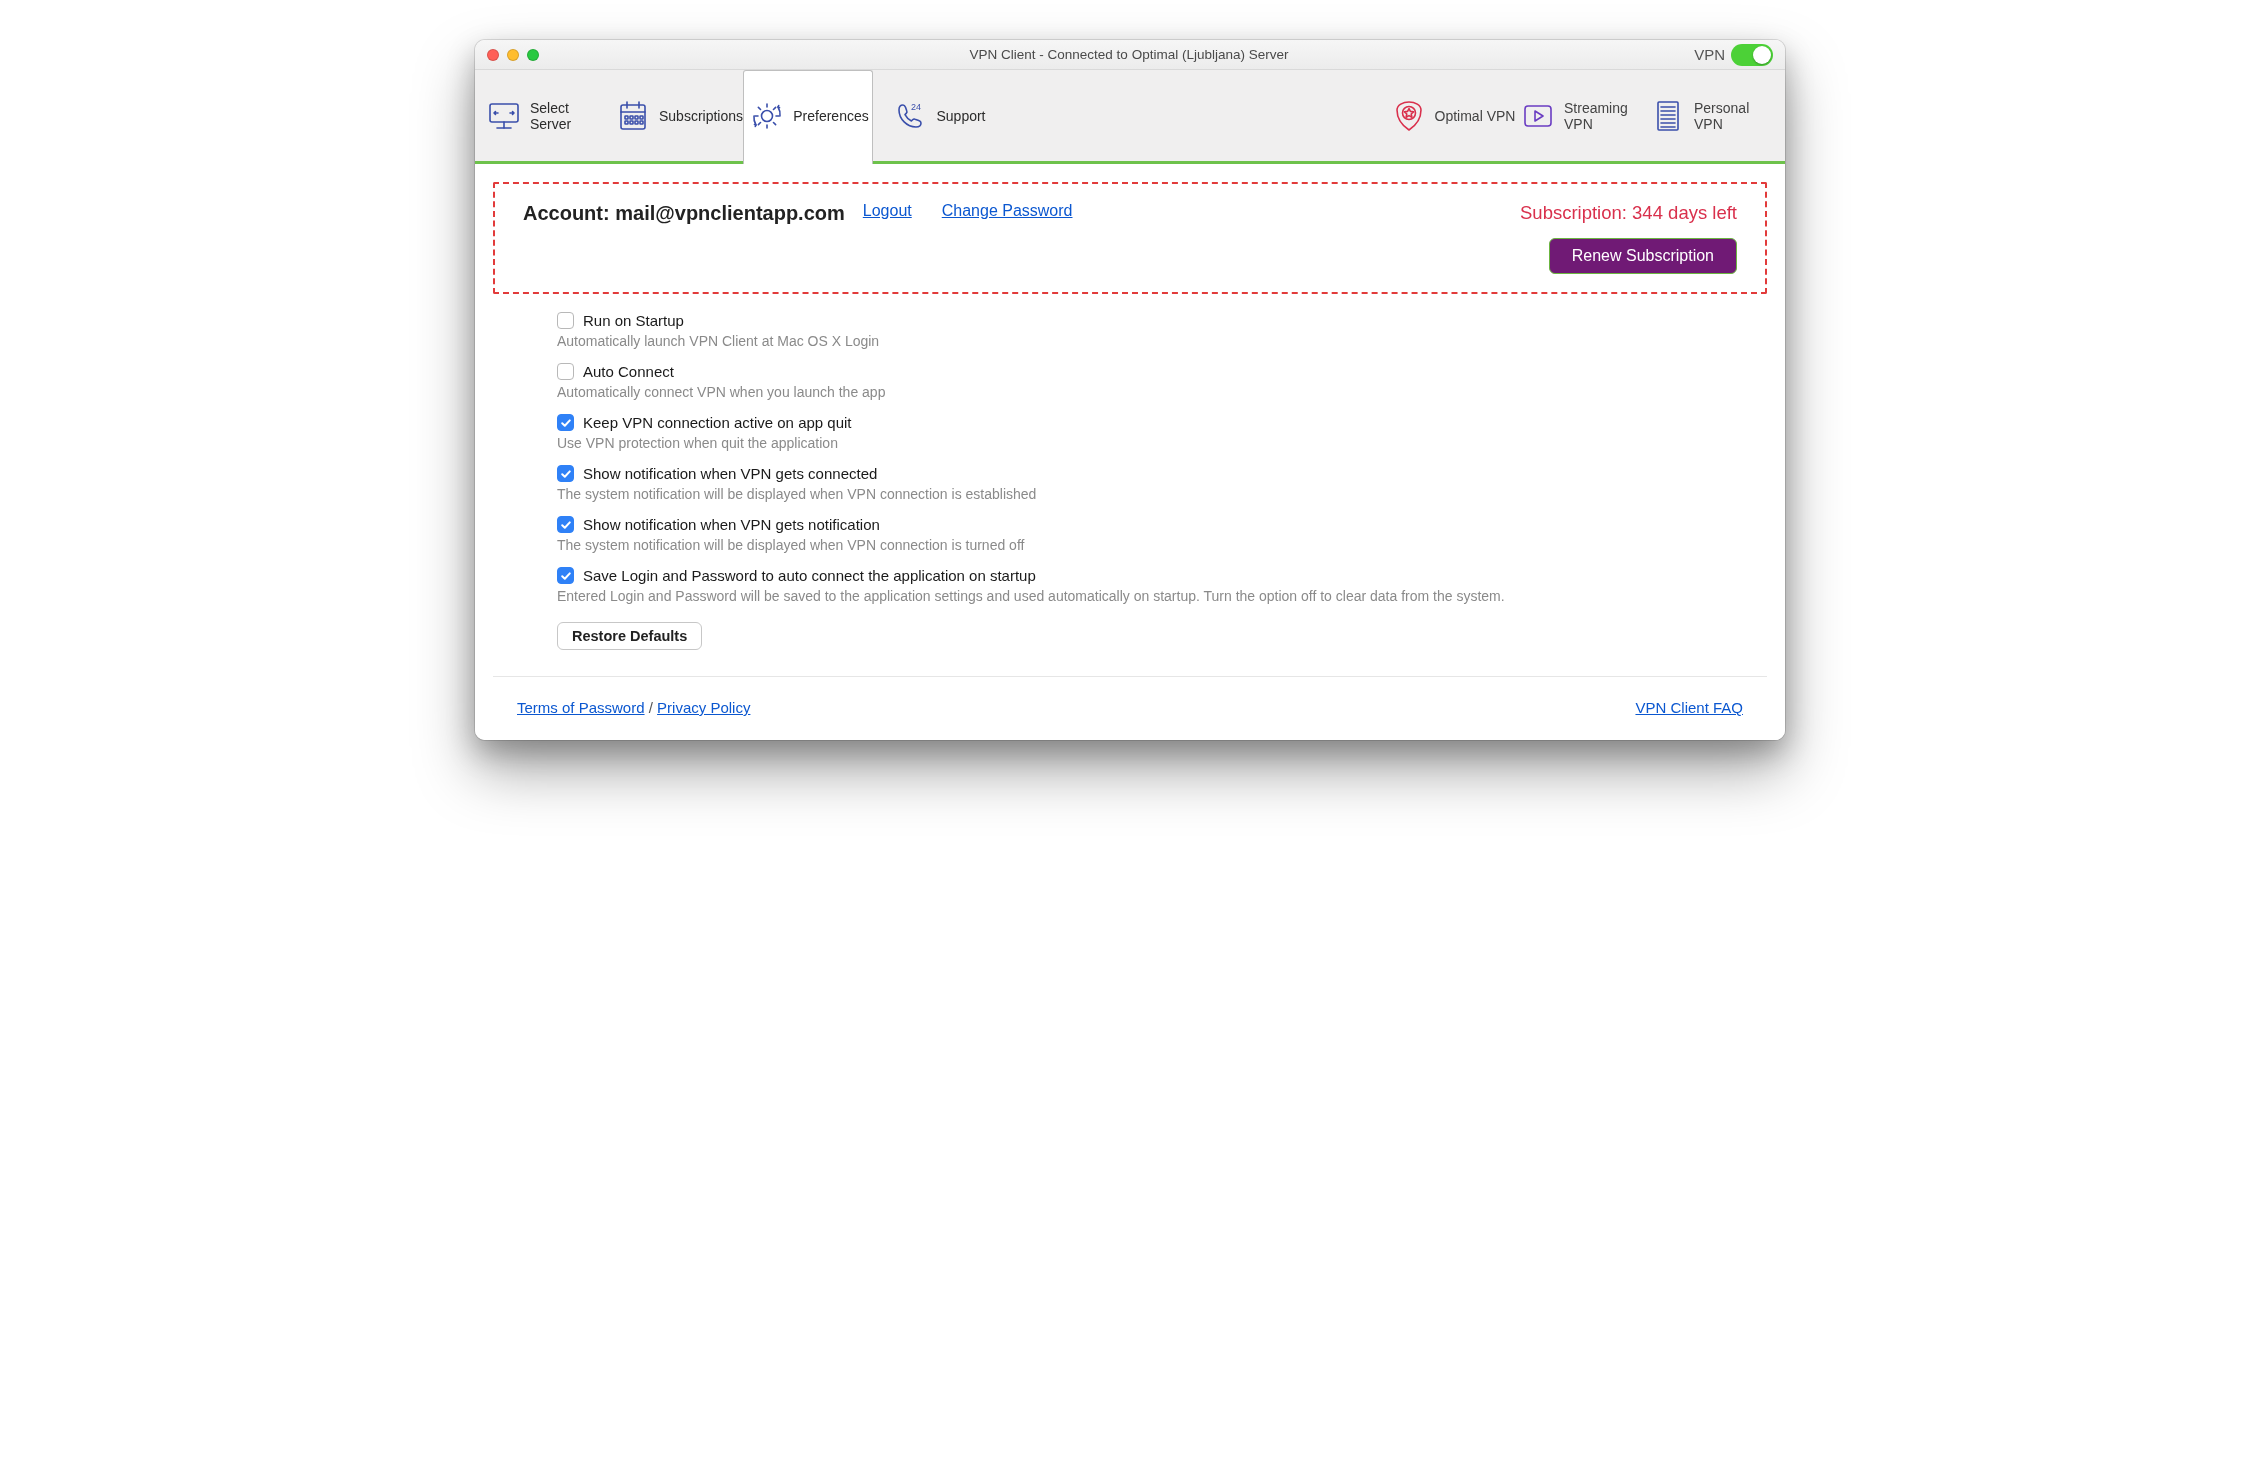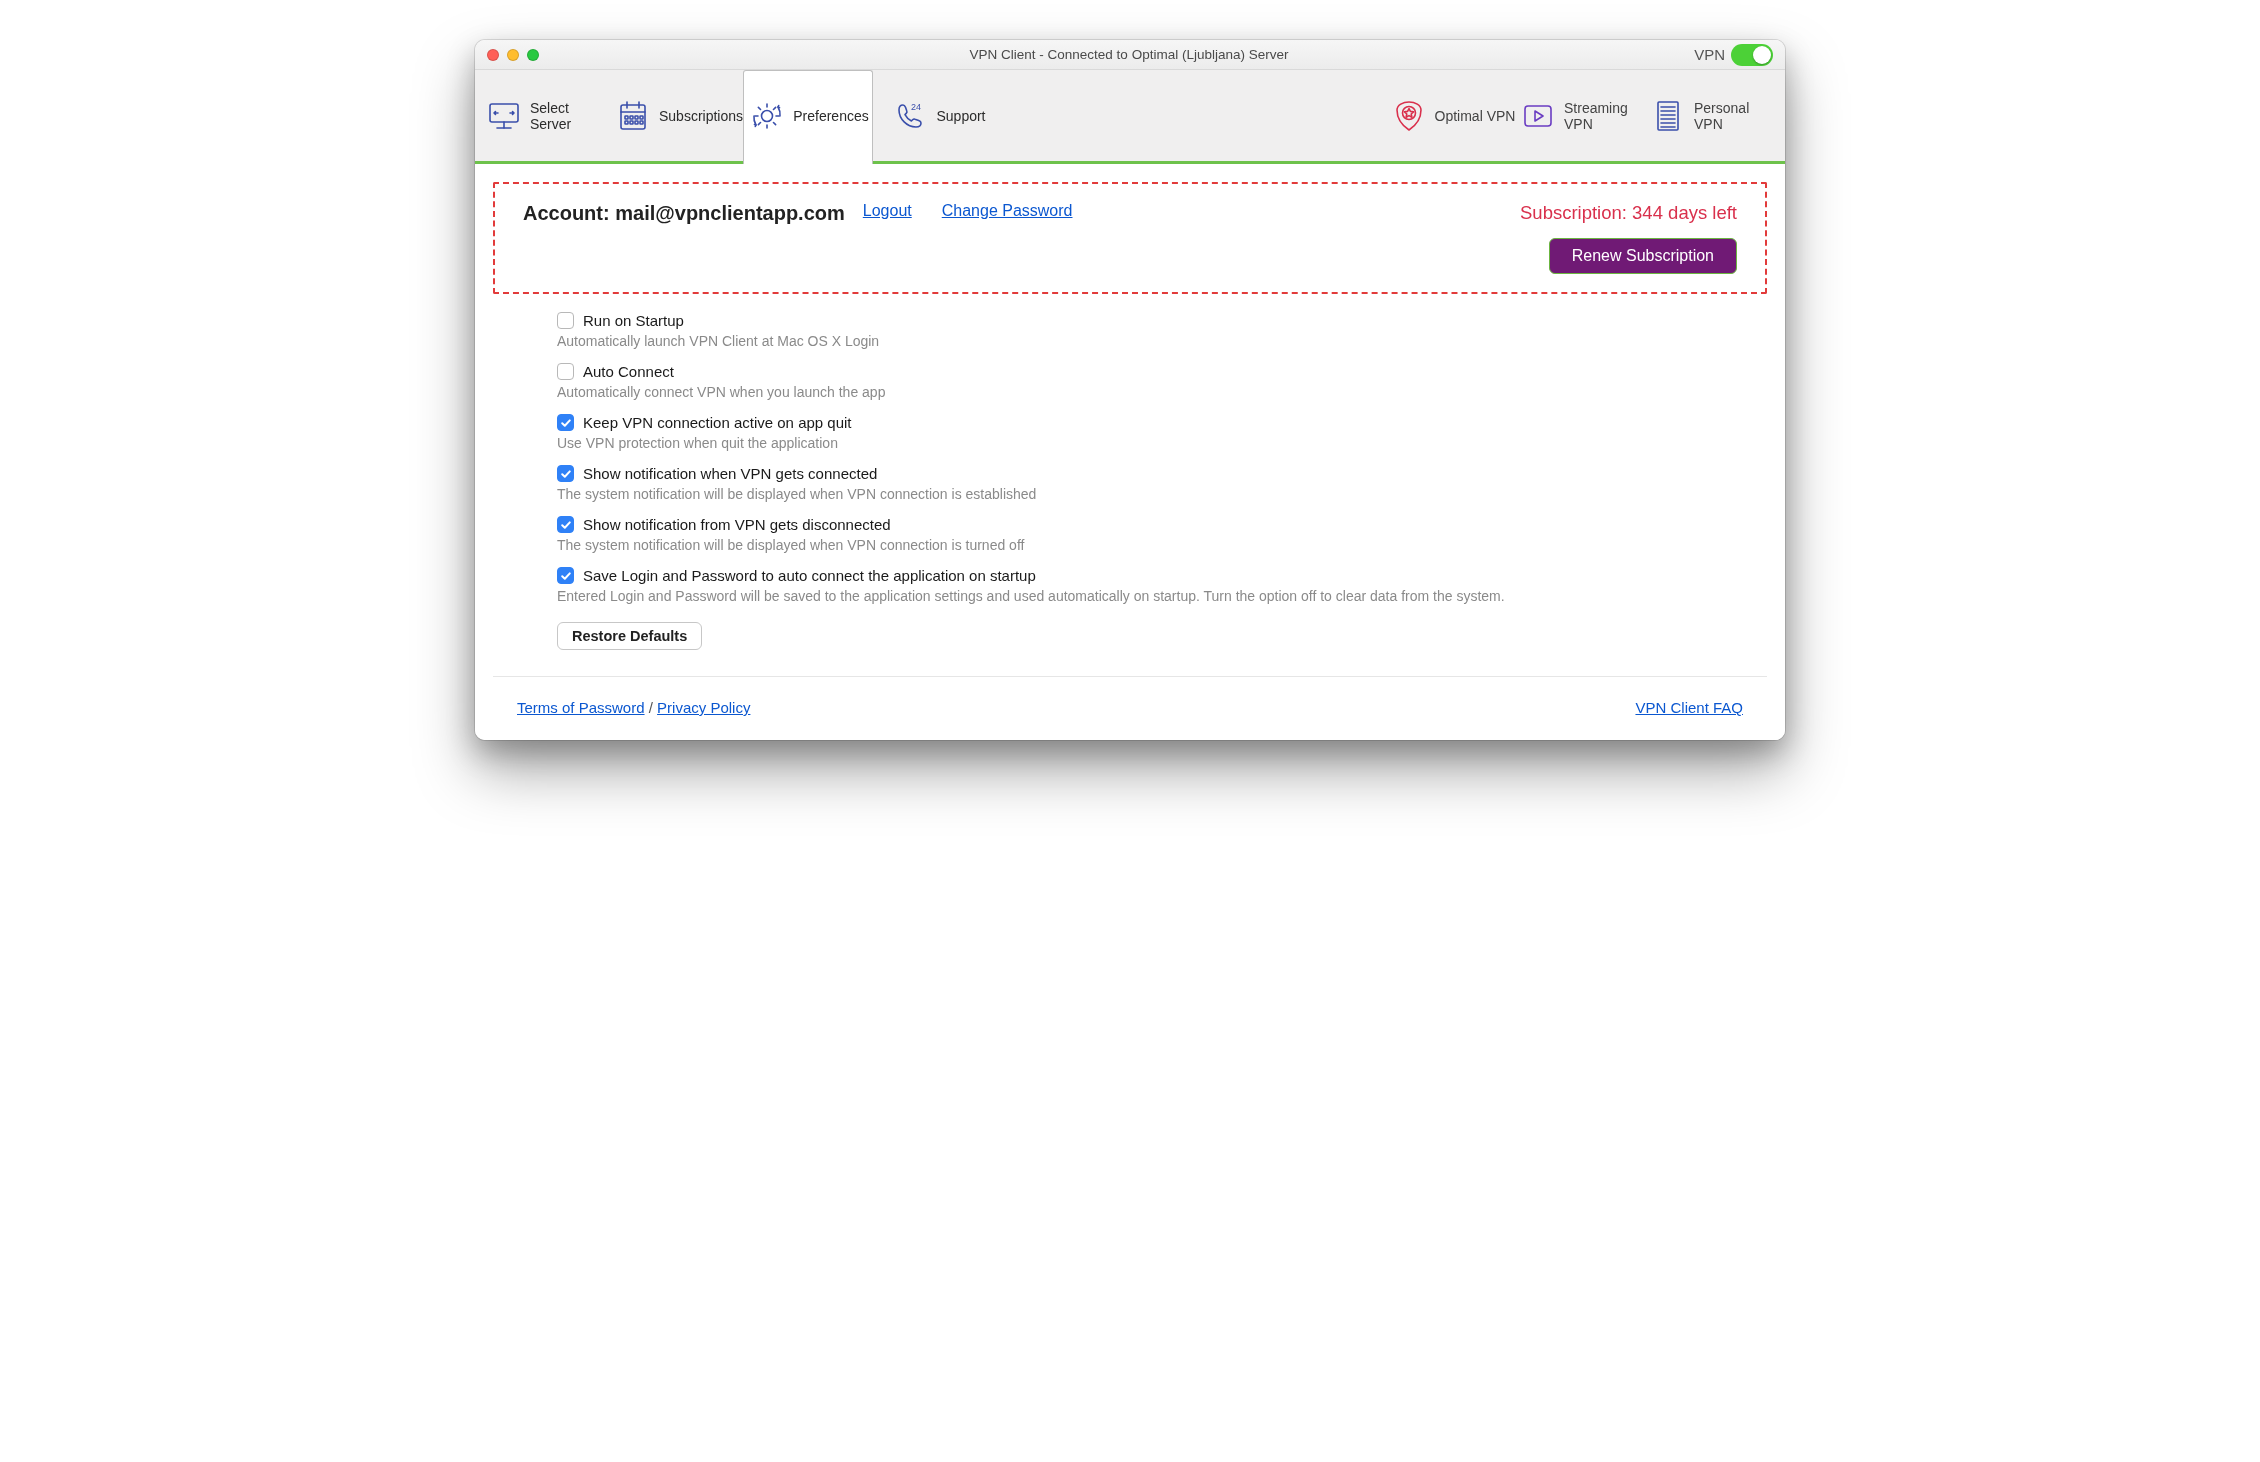--- a/index.html
+++ b/index.html
@@ -314,21 +314,21 @@
               <span class="pref-label">Show notification when VPN gets connected</span>
             </div>
             <div class="pref-desc">The system notification will be displayed when VPN connection is established</div>
           </div><div class="pref">
             <div class="row">
               <span class="chk on">
                 <svg width="12" height="12" viewBox="0 0 12 12">
                   <path d="M2.2 6.3 L4.8 8.8 L9.8 3.4" fill="none" stroke="#fff" stroke-width="2" stroke-linecap="round" stroke-linejoin="round"></path>
                 </svg>
               </span>
-              <span class="pref-label">Show notification from VPN gets disconnected</span>
+              <span class="pref-label">Show notification when VPN gets notification</span>
             </div>
             <div class="pref-desc">The system notification will be displayed when VPN connection is turned off</div>
           </div><div class="pref">
             <div class="row">
               <span class="chk on">
                 <svg width="12" height="12" viewBox="0 0 12 12">
                   <path d="M2.2 6.3 L4.8 8.8 L9.8 3.4" fill="none" stroke="#fff" stroke-width="2" stroke-linecap="round" stroke-linejoin="round"></path>
                 </svg>
               </span>
               <span class="pref-label">Save Login and Password to auto connect the application on startup</span>

